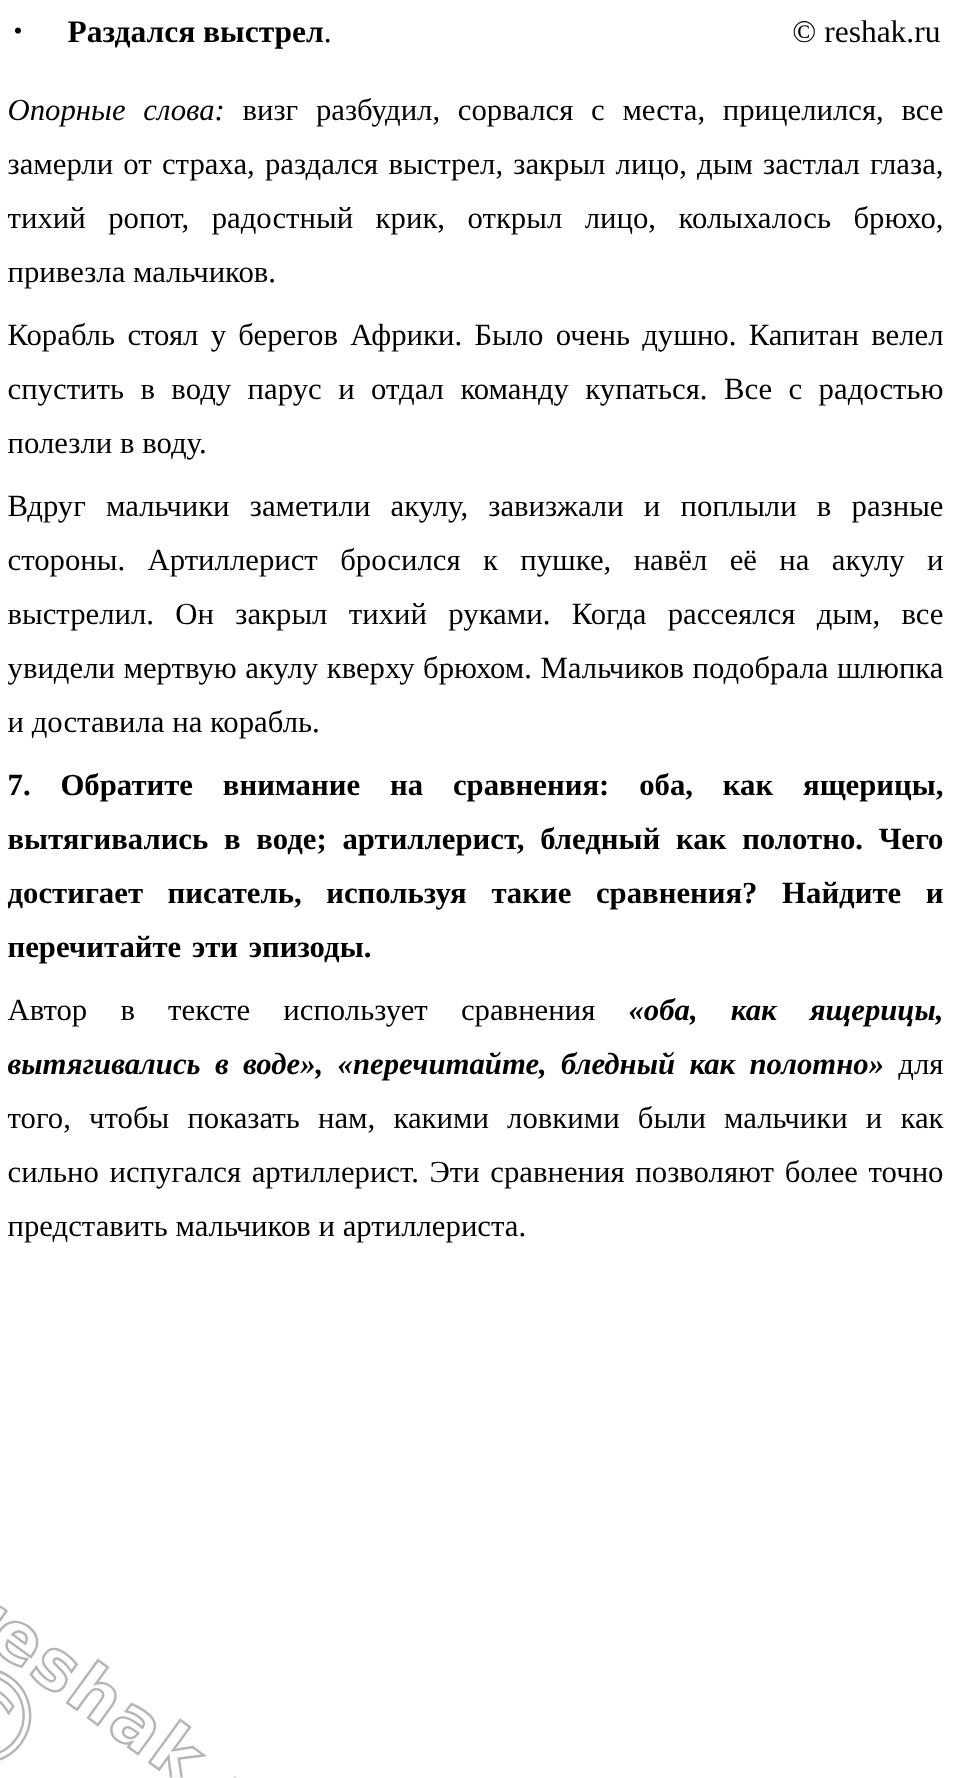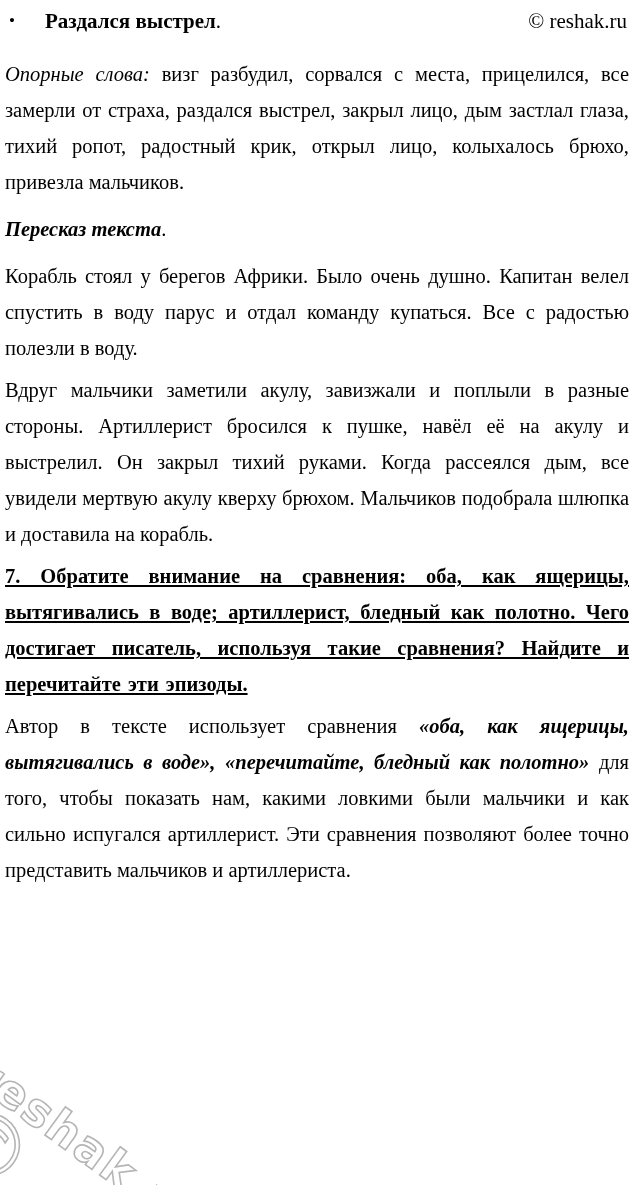--- a/index.html
+++ b/index.html
@@ -58,21 +58,20 @@
   }
   .heading-bi {
     font-weight: bold;
     font-style: italic;
   }
   .italic { font-style: italic; }
   .bi { font-weight: bold; font-style: italic; }
   p.question-par {
     font-weight: bold;
     word-spacing: 2px;
-    text-decoration: underline;
   }
   
   .watermark {
     position: absolute;
     left: -6px;
     top: 1050px;
     z-index: 0;
     transform: rotate(36deg);
     transform-origin: 0 0;
     color: #ffffff;
@@ -109,21 +108,20 @@
   <div class="header-row">
     <div class="bullet-item">
       <span class="bullet-glyph">•</span>
       <span><span class="bullet-text">Раздался выстрел</span><span>.</span></span>
     </div>
     <div class="copyright">© reshak.ru</div>
   </div>
 
   <p class="body-par first-par"><span class="italic">Опорные слова:</span><span> визг разбудил, сорвался с места, прицелился, все замерли от страха, раздался выстрел, закрыл лицо, дым застлал глаза, тихий ропот, радостный крик, открыл лицо, колыхалось брюхо, привезла мальчиков.</span></p>
 
-  <p class="heading-par"><span class="heading-bi">Пересказ текста</span><span>.</span></p>
 
   <p class="body-par">Корабль стоял у берегов Африки. Было очень душно. Капитан велел спустить в воду парус и отдал команду купаться. Все с радостью полезли в воду.</p>
 
 
 
   <p class="body-par">Вдруг мальчики заметили акулу, завизжали и поплыли в разные стороны. Артиллерист бросился к пушке, навёл её на акулу и выстрелил. Он закрыл тихий руками. Когда рассеялся дым, все увидели мертвую акулу кверху брюхом. Мальчиков подобрала шлюпка и доставила на корабль.</p>
 
   <p class="body-par question-par">7. Обратите внимание на сравнения: оба, как ящерицы, вытягивались в воде; артиллерист, бледный как полотно. Чего достигает писатель, используя такие сравнения? Найдите и перечитайте эти эпизоды.</p>
 
   <p class="body-par"><span>Автор в тексте использует сравнения </span><span class="bi">«оба, как ящерицы, вытягивались в воде»,</span><span> </span><span class="bi">«перечитайте, бледный как полотно»</span><span> для того, чтобы показать нам, какими ловкими были мальчики и как сильно испугался артиллерист. Эти сравнения позволяют более точно представить мальчиков и артиллериста.</span></p>

